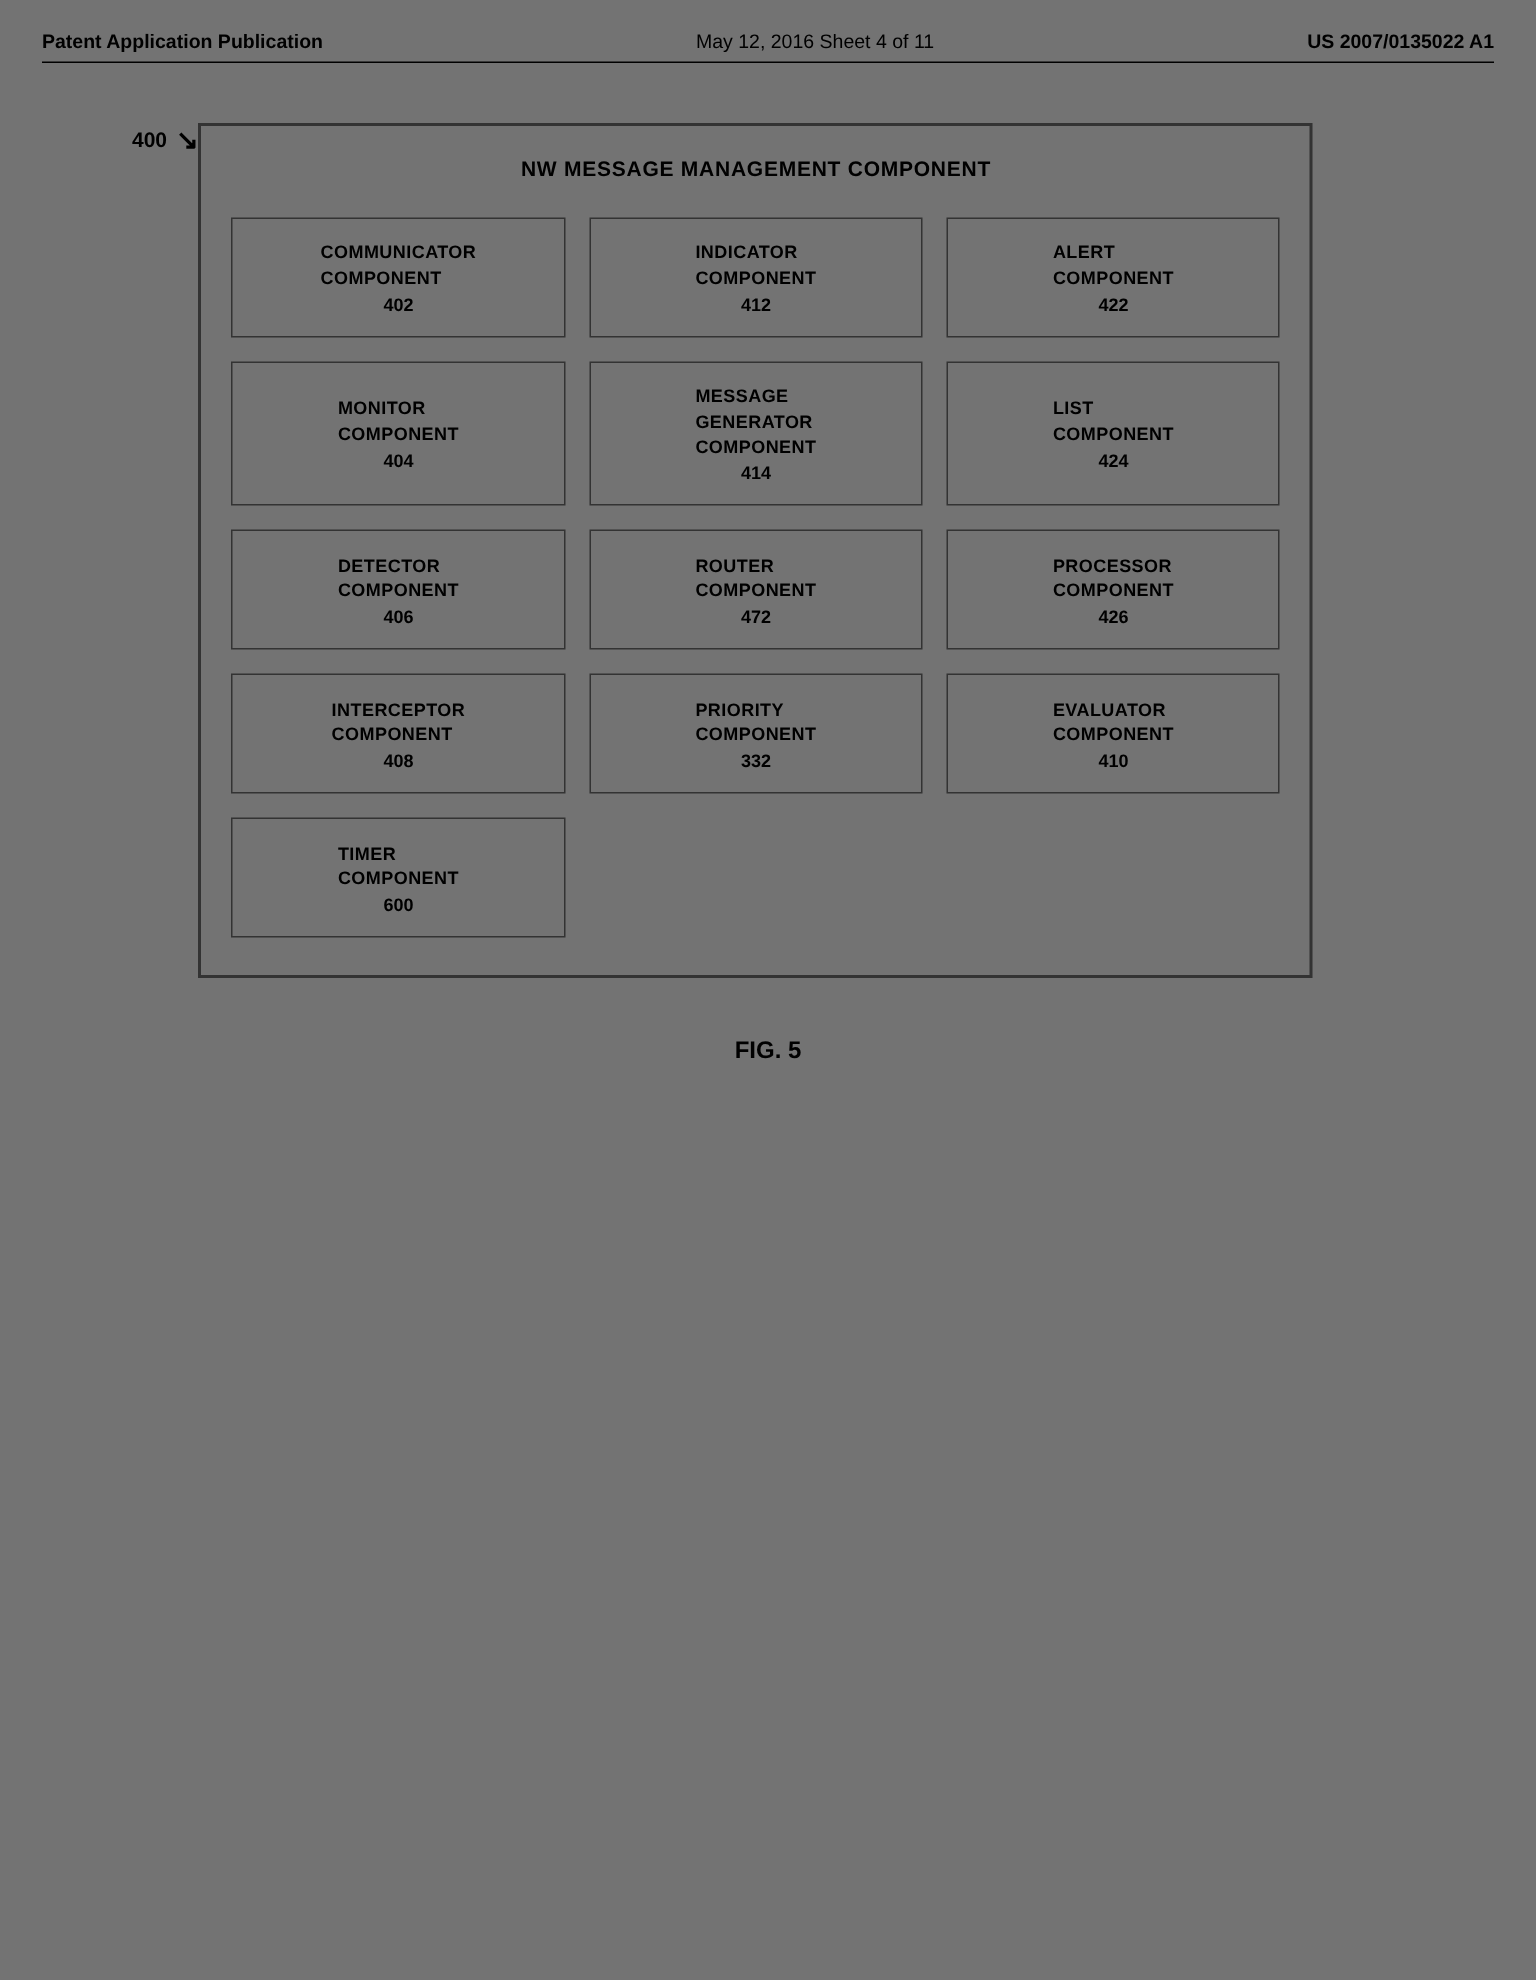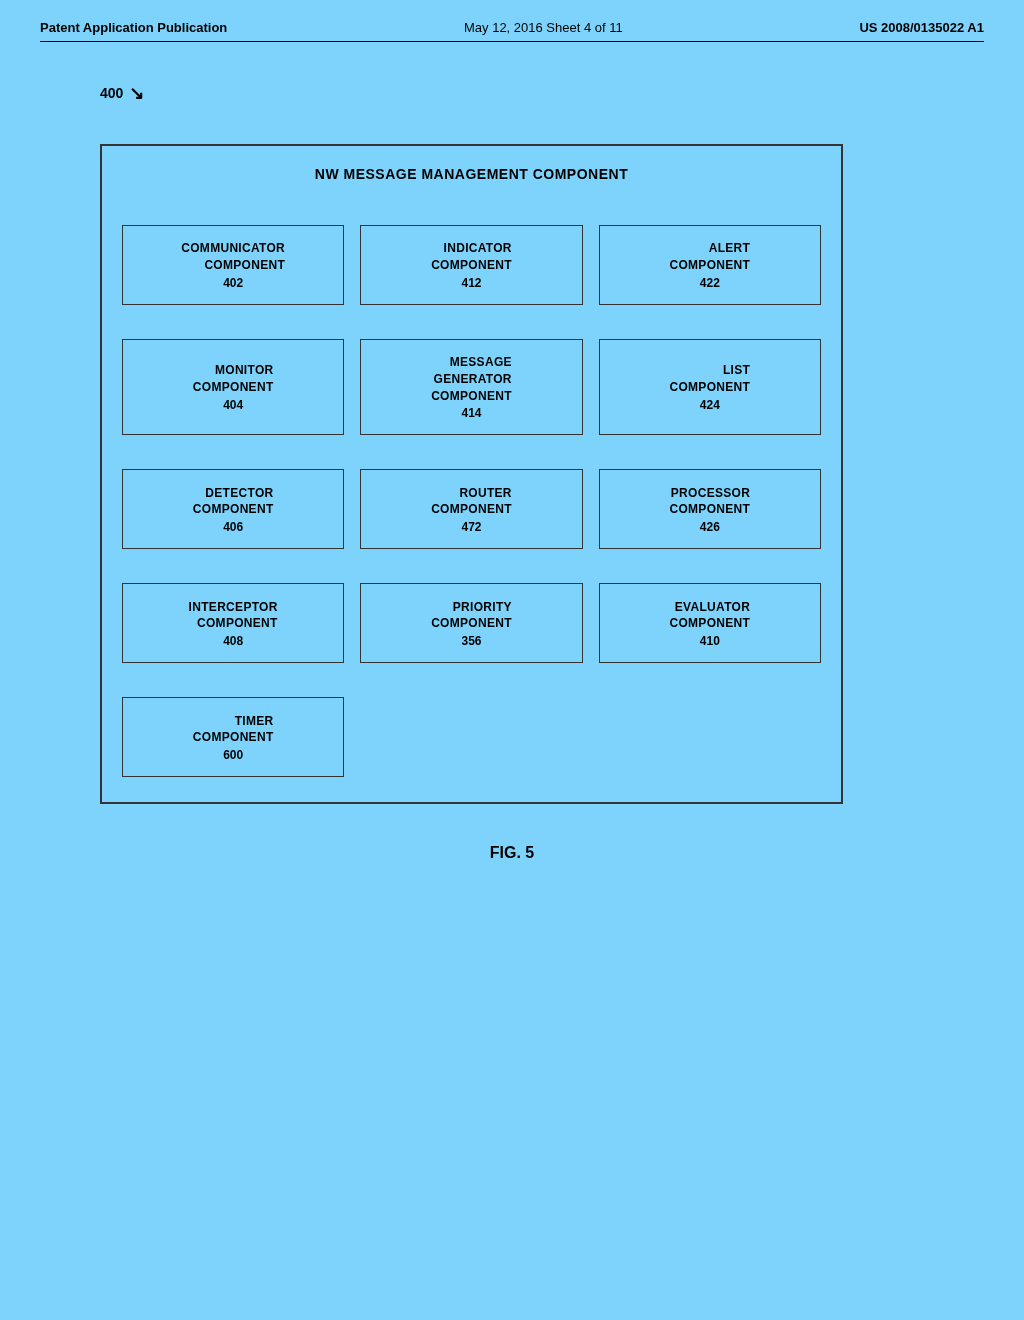--- a/index.html
+++ b/index.html
@@ -8,22 +8,22 @@
       background: #ffffff;
       font-family: Arial, Helvetica, sans-serif;
       width: 1024px;
       min-height: 1320px;
       position: relative;
     }
 
     .page {
       width: 1024px;
       min-height: 1320px;
-      background: #7dd3fc;
-      padding: 20px 40px;
+      background: #737373;
+      padding: 20px 28px;
     }
 
     .header {
       display: flex;
       justify-content: space-between;
       align-items: center;
       border-bottom: 1px solid #000;
       padding-bottom: 6px;
       margin-bottom: 30px;
     }
@@ -38,25 +38,24 @@
       font-weight: bold;
     }
 
     .header-center {
       font-size: 13px;
       font-weight: normal;
     }
 
     .diagram-area {
       display: flex;
-      flex-direction: column;
+      flex-direction: row;
       align-items: flex-start;
       margin-top: 40px;
       margin-left: 60px;
-      gap: 32px;
     }
 
     .arrow-label {
       display: flex;
       align-items: center;
       font-size: 14px;
       font-weight: bold;
       margin-bottom: 8px;
     }
 
@@ -86,22 +85,21 @@
     }
 
     .component-box {
       border: 1.5px solid #333;
       display: flex;
       flex-direction: column;
       align-items: center;
       justify-content: center;
       padding: 14px 10px;
       min-height: 80px;
-      text-align: right;
-      margin-top: 18px;
+      text-align: left;
     }
 
     .component-box.empty {
       border: none;
       background: transparent;
     }
 
     .component-name {
       font-size: 12px;
       font-weight: bold;
@@ -124,21 +122,21 @@
     }
   </style>
 </head>
 <body>
 
 <div class="page">
 
   <div class="header">
     <div class="header-left">Patent Application Publication</div>
     <div class="header-center">May 12, 2016  Sheet 4 of 11</div>
-    <div class="header-right">US 2008/0135022 A1</div>
+    <div class="header-right">US 2007/0135022 A1</div>
   </div>
 
   <div class="diagram-area">
 
     <div class="arrow-label">
       <span>400</span>
       <span class="arrow-symbol">↘</span>
     </div>
 
     <div class="outer-box">
@@ -181,21 +179,21 @@
           <div class="component-box">
             <div class="component-name">PROCESSOR<br>COMPONENT</div>
             <div class="component-number">426</div>
           </div>
           <div class="component-box">
             <div class="component-name">INTERCEPTOR<br>COMPONENT</div>
             <div class="component-number">408</div>
           </div>
           <div class="component-box">
             <div class="component-name">PRIORITY<br>COMPONENT</div>
-            <div class="component-number">356</div>
+            <div class="component-number">332</div>
           </div>
           <div class="component-box">
             <div class="component-name">EVALUATOR<br>COMPONENT</div>
             <div class="component-number">410</div>
           </div>
           <div class="component-box">
             <div class="component-name">TIMER<br>COMPONENT</div>
             <div class="component-number">600</div>
           </div>
           <div class="component-box empty"></div>

